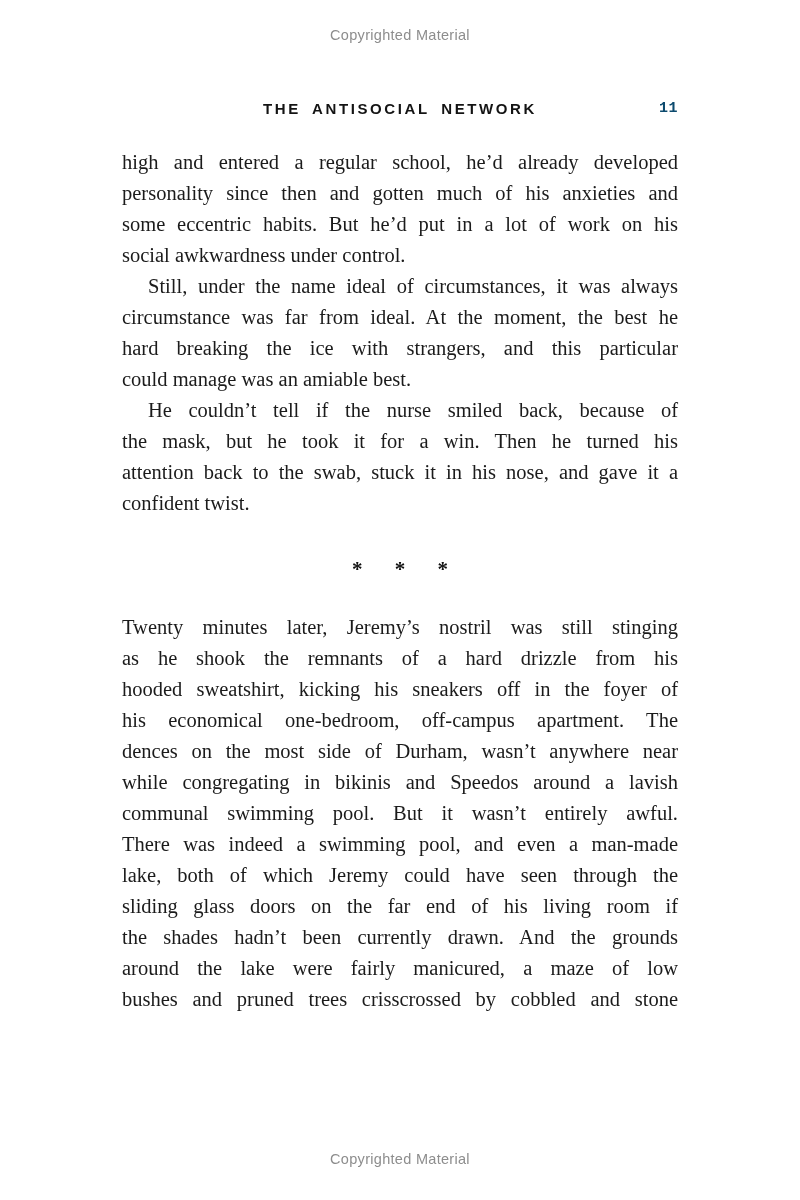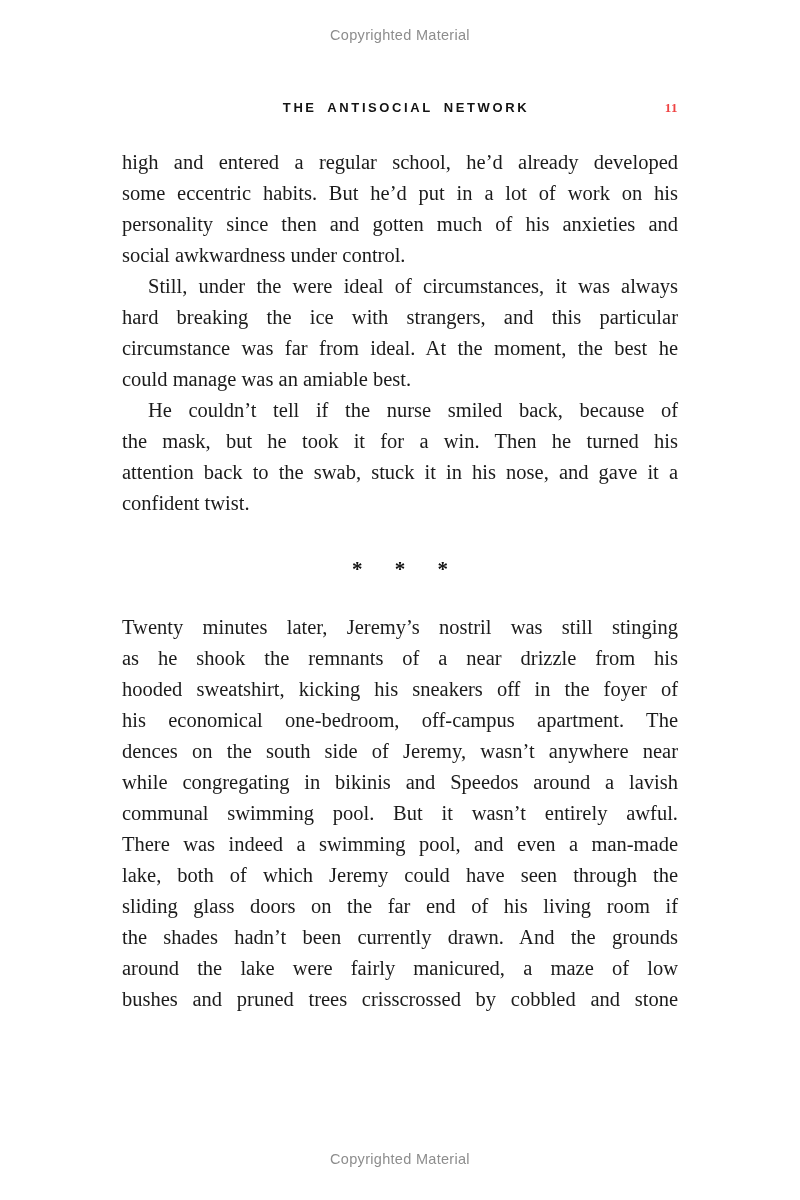--- a/index.html
+++ b/index.html
@@ -19,39 +19,39 @@
     font-family: "Liberation Sans", sans-serif;
     font-size: 14.5px;
     letter-spacing: 0.3px;
     color: #8d8d8d;
   }
   .copyright.top { top: 27px; }
   .copyright.bottom { top: 1151px; }
   .running-head {
     position: absolute;
     top: 100px;
-    left: 128px;
+    left: 122px;
     width: 556px;
     text-align: center;
     font-family: "Liberation Sans", sans-serif;
     font-weight: 700;
-    font-size: 13px;
+    font-size: 15px;
     letter-spacing: 2.6px;
     word-spacing: 5px;
     color: #131313;
   }
   .page-number {
     position: absolute;
     top: 100px;
     right: 122px;
-    font-family: Liberation Serif, serif;
+    font-family: Liberation Mono, monospace;
     font-weight: 700;
-    font-size: 13px;
+    font-size: 15px;
     letter-spacing: 0.5px;
-    color: #ef4444;
+    color: #0c4a6e;
   }
   .body-text {
     position: absolute;
     left: 122px;
     top: 147px;
     width: 556px;
     font-size: 20.5px;
     line-height: 31px;
     color: #1b1b1b;
   }
@@ -85,43 +85,43 @@
 <div class="page">
   <div class="copyright top">Copyrighted Material</div>
 
   <div class="running-head">THE ANTISOCIAL NETWORK</div>
 
   <div class="page-number">11</div>
 
   <div class="body-text">
       <div class="para">
         <div class="line">high and entered a regular school, he’d already developed</div>
+        <div class="line">personality since then and gotten much of his anxieties and</div>
         <div class="line">some eccentric habits. But he’d put in a lot of work on his</div>
-        <div class="line">personality since then and gotten much of his anxieties and</div>
         <div class="line last">social awkwardness under control.</div>
       </div>
       <div class="para indent">
-        <div class="line">Still, under the were ideal of circumstances, it was always</div>
+        <div class="line">Still, under the name ideal of circumstances, it was always</div>
+        <div class="line">circumstance was far from ideal. At the moment, the best he</div>
         <div class="line">hard breaking the ice with strangers, and this particular</div>
-        <div class="line">circumstance was far from ideal. At the moment, the best he</div>
         <div class="line last">could manage was an amiable best.</div>
       </div>
       <div class="para indent">
         <div class="line">He couldn’t tell if the nurse smiled back, because of</div>
         <div class="line">the mask, but he took it for a win. Then he turned his</div>
         <div class="line">attention back to the swab, stuck it in his nose, and gave it a</div>
         <div class="line last">confident twist.</div>
       </div>
       <div class="scene-break">* * *</div>
       <div class="para">
         <div class="line">Twenty minutes later, Jeremy’s nostril was still stinging</div>
-        <div class="line">as he shook the remnants of a near drizzle from his</div>
+        <div class="line">as he shook the remnants of a hard drizzle from his</div>
         <div class="line">hooded sweatshirt, kicking his sneakers off in the foyer of</div>
         <div class="line">his economical one-bedroom, off-campus apartment. The</div>
-        <div class="line">dences on the south side of Jeremy, wasn’t anywhere near</div>
+        <div class="line">dences on the most side of Durham, wasn’t anywhere near</div>
         <div class="line">while congregating in bikinis and Speedos around a lavish</div>
         <div class="line">communal swimming pool. But it wasn’t entirely awful.</div>
         <div class="line">There was indeed a swimming pool, and even a man-made</div>
         <div class="line">lake, both of which Jeremy could have seen through the</div>
         <div class="line">sliding glass doors on the far end of his living room if</div>
         <div class="line">the shades hadn’t been currently drawn. And the grounds</div>
         <div class="line">around the lake were fairly manicured, a maze of low</div>
         <div class="line">bushes and pruned trees crisscrossed by cobbled and stone</div>
       </div>
     </div>

